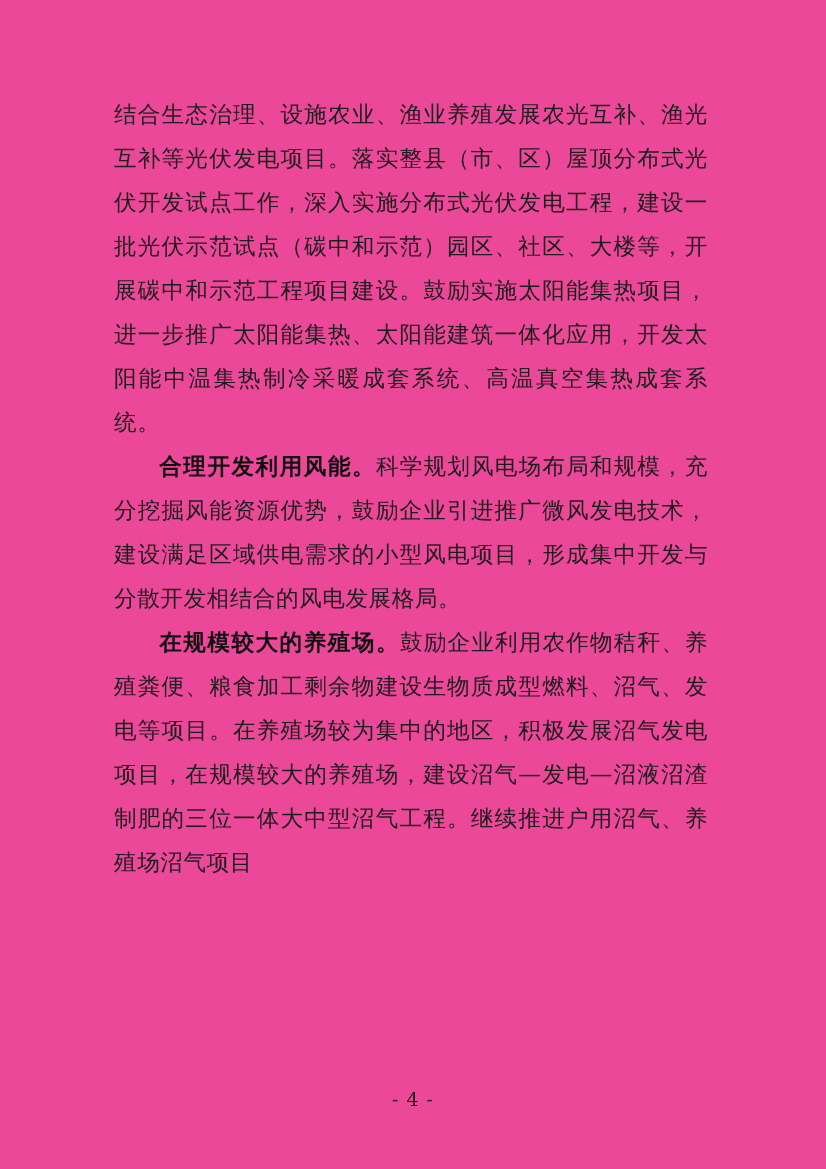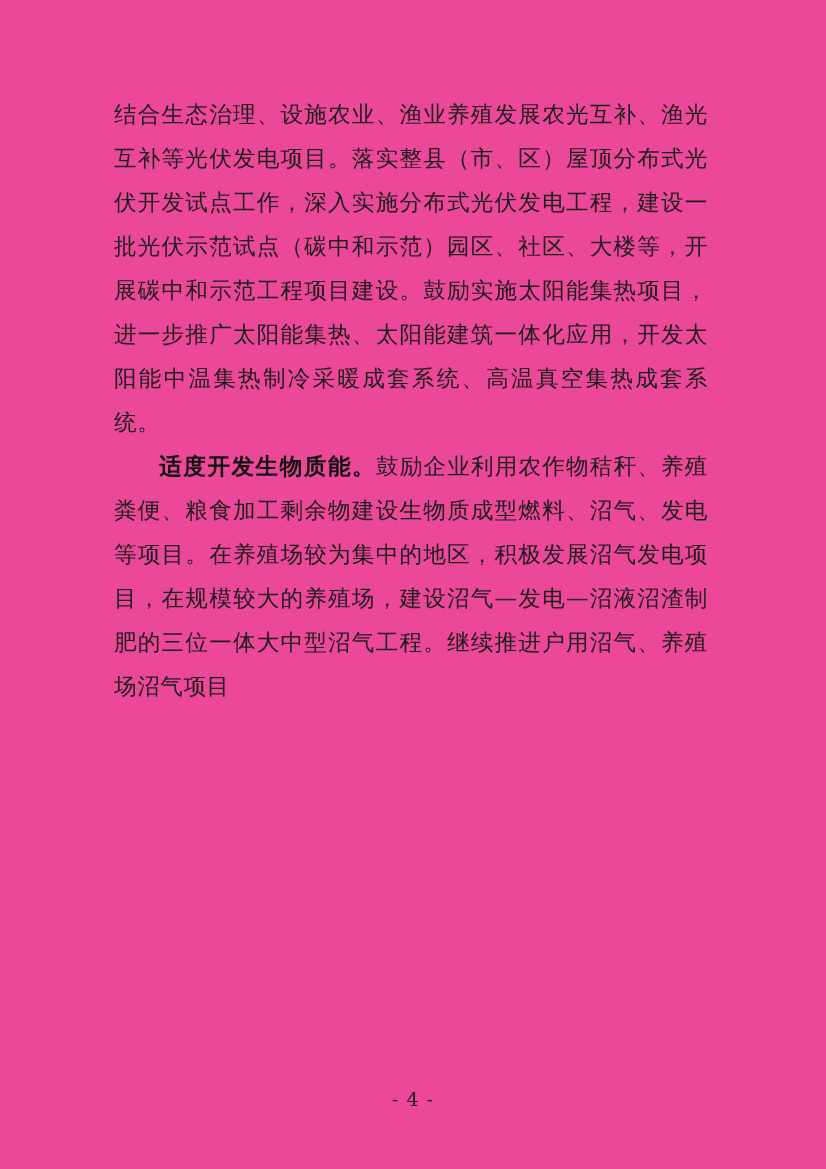--- a/index.html
+++ b/index.html
@@ -64,23 +64,24 @@
 </style>
 </head>
 <body>
 
 <div class="page">
 
   <div class="text-column">
 
     <p class="para">结合生态治理、设施农业、渔业养殖发展农光互补、渔光互补等光伏发电项目。落实整县（市、区）屋顶分布式光伏开发试点工作，深入实施分布式光伏发电工程，建设一批光伏示范试点（碳中和示范）园区、社区、大楼等，开展碳中和示范工程项目建设。鼓励实施太阳能集热项目，进一步推广太阳能集热、太阳能建筑一体化应用，开发太阳能中温集热制冷采暖成套系统、高温真空集热成套系统。</p>
 
+    <p class="para indent"><span class="lead">合理开发利用风能。</span><span>科学规划风电场布局和规模，充分挖掘风能资源优势，鼓励企业引进推广微风发电技术，建设满足区域供电需求的小型风电项目，形成集中开发与分散开发相结合的风电发展格局。</span></p>
 
 
-    <p class="para indent"><span class="lead">适度开发生物质能。</span><span>鼓励企业利用农作物秸秆、养殖粪便、粮食加工剩余物建设生物质成型燃料、沼气、发电等项目。在养殖场较为集中的地区，积极发展沼气发电项目，在规模较大的养殖场，建设沼气—发电—沼液沼渣制肥的三位一体大中型沼气工程。继续推进户用沼气、养殖场沼气项目</span></p>
+    <p class="para indent"><span class="lead">在规模较大的养殖场。</span><span>鼓励企业利用农作物秸秆、养殖粪便、粮食加工剩余物建设生物质成型燃料、沼气、发电等项目。在养殖场较为集中的地区，积极发展沼气发电项目，在规模较大的养殖场，建设沼气—发电—沼液沼渣制肥的三位一体大中型沼气工程。继续推进户用沼气、养殖场沼气项目</span></p>
 
   </div>
 
   <div class="footer">
     <span>- 4 -</span>
   </div>
 
 </div>
 
 </body></html>

